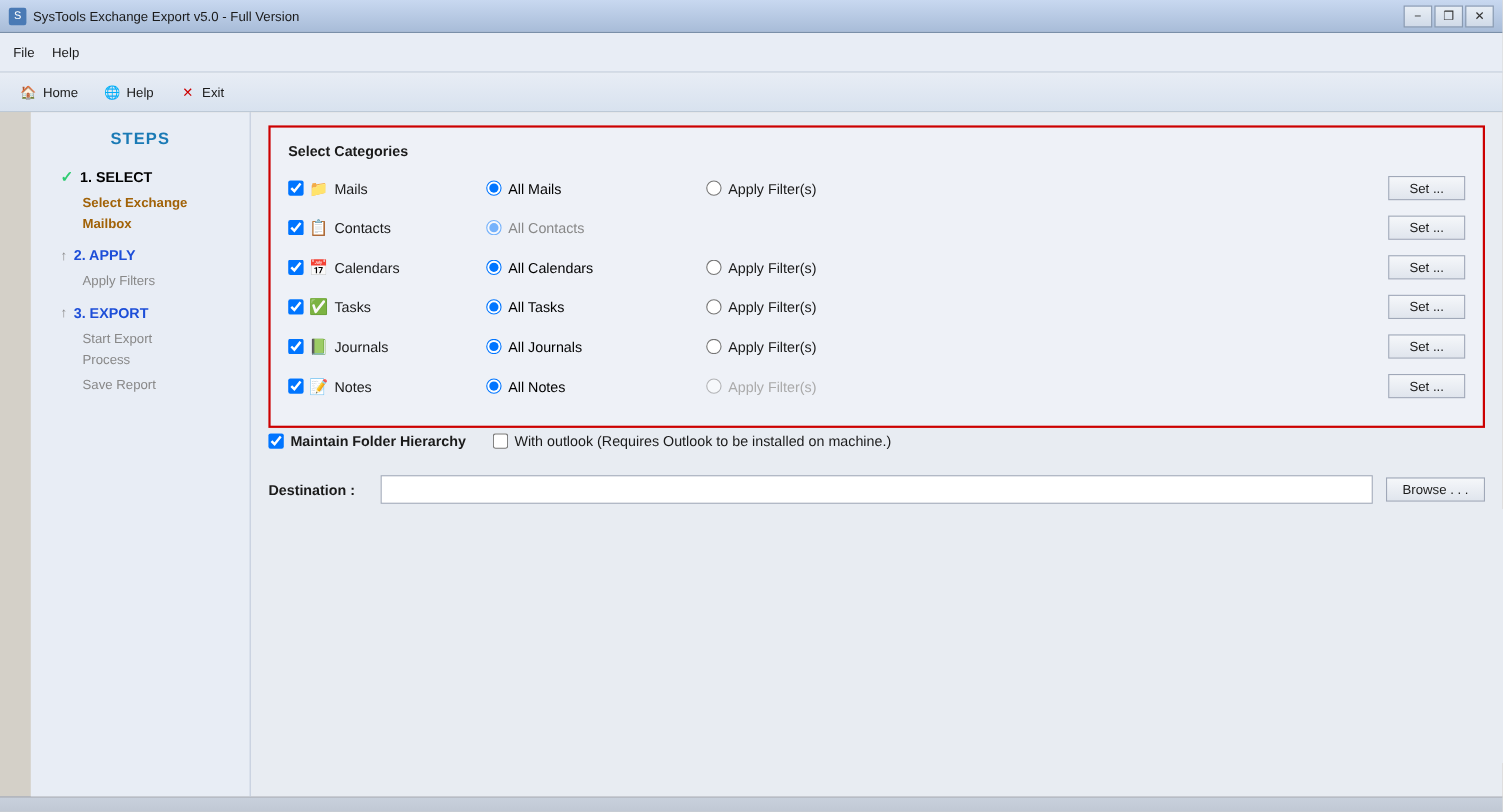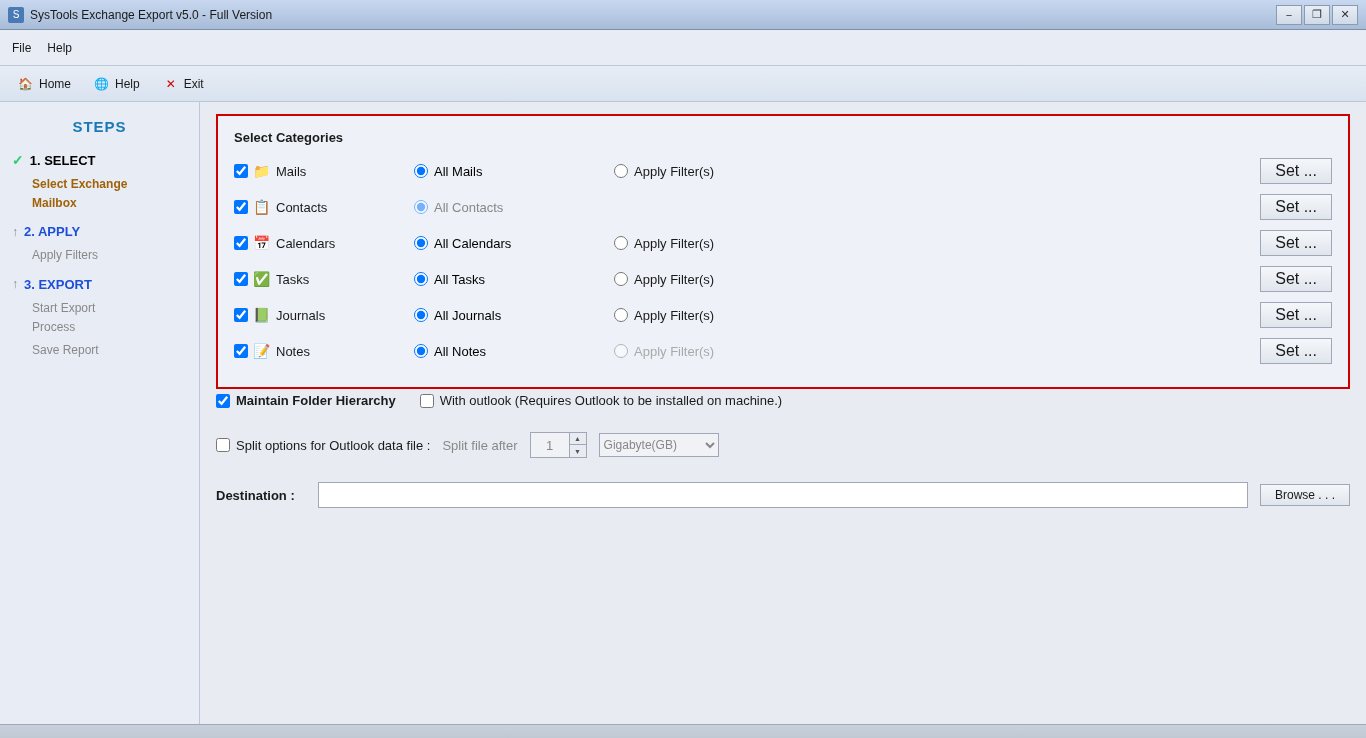--- a/index.html
+++ b/index.html
@@ -107,21 +107,22 @@
       display: flex;
       height: calc(738px - 30px - 22px - 36px - 28px);
       background: #d4d0c8;
     }
 
     
     .sidebar {
       width: 200px;
       background: #e8edf5;
       border-right: 1px solid #bbc8d8;
-      padding: 16px 8px;
+      padding: 16px 23px;
+      margin-left: 28px;
     }
     .steps-title {
       color: #1a7ab5;
       font-weight: bold;
       font-size: 15px;
       text-align: center;
       margin-bottom: 14px;
       letter-spacing: 1px;
     }
     .step-item {
@@ -223,21 +224,21 @@
     .filter-group.active { color: #1a1a1a; }
     .filter-group input[type="radio"] {
       width: 14px;
       height: 14px;
     }
     .set-btn {
       margin-left: auto;
       padding: 3px 14px;
       background: linear-gradient(to bottom, #f5f7fa, #e0e5ed);
       border: 1px solid #a0a8b8;
-      font-size: 16px;
+      font-size: 12px;
       cursor: pointer;
       color: #1a1a1a;
       min-width: 70px;
     }
 
     
     .options-row {
       display: flex;
       align-items: center;
       gap: 24px;
@@ -554,38 +555,20 @@
       <label class="checkbox-label">
         <input type="checkbox" checked="" style="">
         <strong>Maintain Folder Hierarchy</strong>
       </label>
       <label class="checkbox-label">
         <input type="checkbox" style="">
         <span>With outlook (Requires Outlook to be installed on machine.)</span>
       </label>
     </div>
 
-    <div class="split-row">
-      <label class="checkbox-label">
-        <input type="checkbox" style="">
-        <span>Split options for Outlook data file :</span>
-      </label>
-      <span class="split-after-label">Split file after</span>
-      <div class="spinner-box">
-        <input type="text" value="1" style="">
-        <div class="arrows">
-          <div class="arr">▲</div>
-          <div class="arr">▼</div>
-        </div>
-      </div>
-      <select class="split-unit-select">
-        <option>Gigabyte(GB)</option>
-        <option>Megabyte(MB)</option>
-      </select>
-    </div>
 
     <div class="destination-row">
       <span class="dest-label">Destination :</span>
       <input type="text" class="dest-input" value="" style="">
       <button class="browse-btn">Browse . . .</button>
     </div>
 
 
   </div>
 </div>

